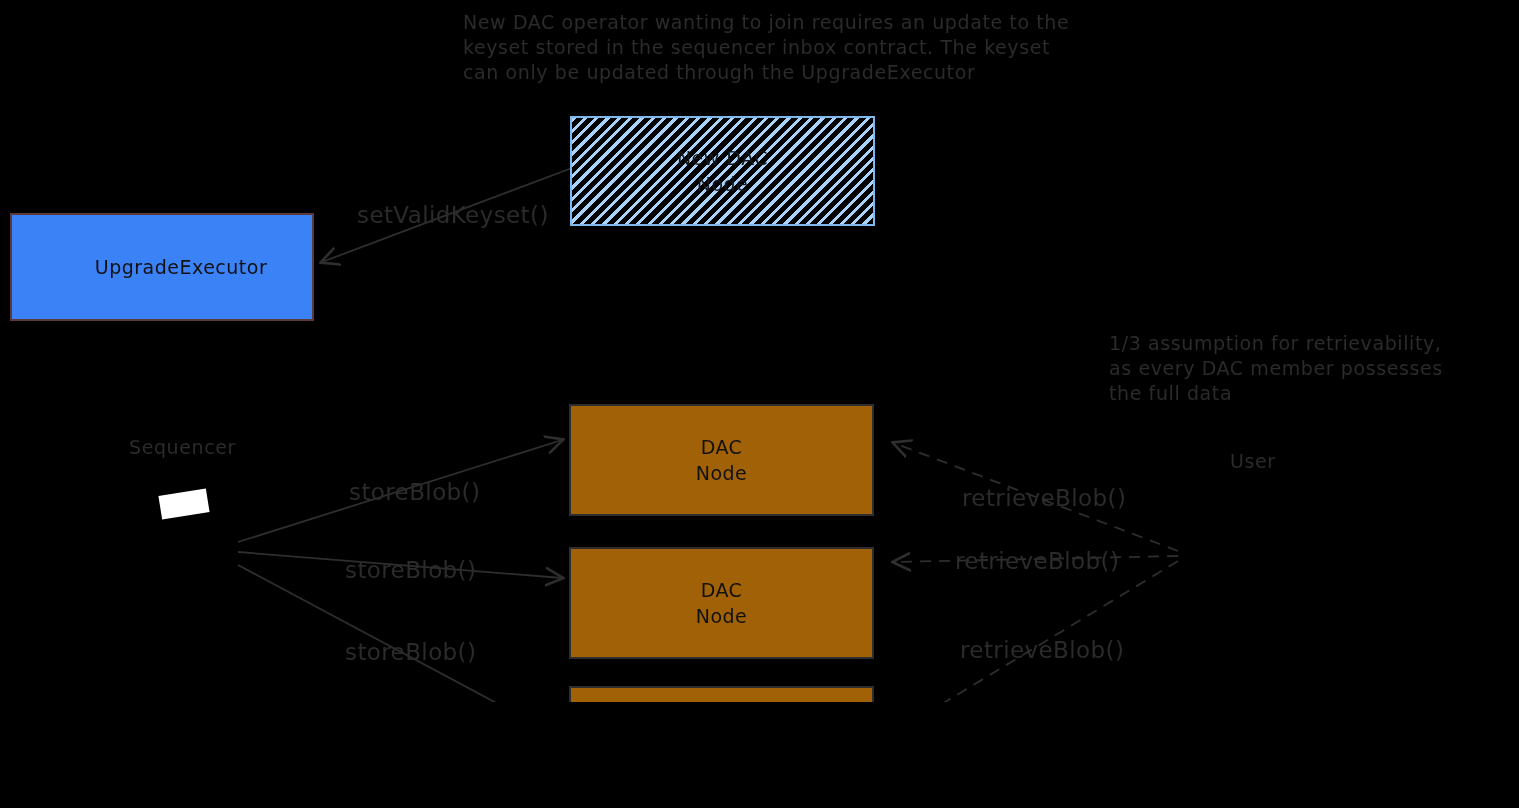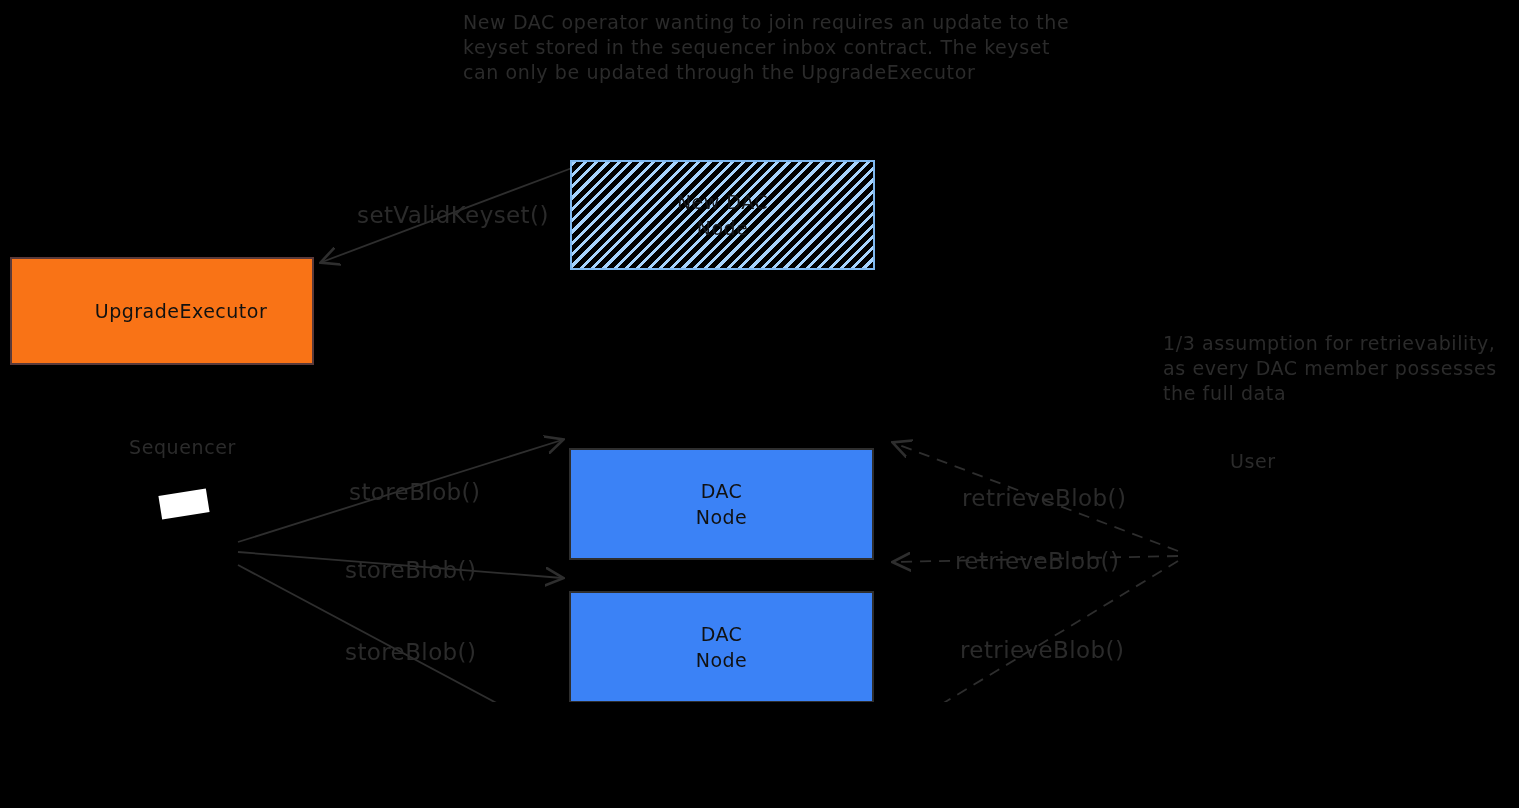--- a/index.html
+++ b/index.html
@@ -54,28 +54,27 @@
     display: flex;
     align-items: center;
     justify-content: center;
     text-align: center;
     color: #111111;
     font-size: 19px;
     line-height: 26px;
     letter-spacing: 0.5px;
     white-space: pre-line;
     font-family: "DejaVu Sans", sans-serif;
-    margin-top: 44px;
   }
   .box-dac {
-    background: #3b82f6;
+    background: #a16207;
     border: 2px solid #2e2e2e;
   }
   .box-pink {
-    background: #f97316;
+    background: #3b82f6;
     border: 2px solid #5a3a3a;
     padding-left: 38px;
   }
   .box-hatch {
     border: 2px solid #7fb8ef;
     background-color: #050505;
     background-image: repeating-linear-gradient(
       135deg,
       #a7d3fc 0px, #a7d3fc 3px,
       #000000 3px, #000000 8px
@@ -115,21 +114,21 @@
 
     <line x1="1178" y1="556" x2="894" y2="562" stroke="#2e2e2e" stroke-width="1.8" stroke-dasharray="11 8" marker-end="url(#arrow-dash)"></line>
 
     <line x1="1178" y1="561" x2="894" y2="733" stroke="#2e2e2e" stroke-width="1.8" stroke-dasharray="11 8" marker-end="url(#arrow-dash)"></line>
   </svg>
 
   <div class="note" style="left:463px; top:10px;">New DAC operator wanting to join requires an update to the
 keyset stored in the sequencer inbox contract. The keyset
 can only be updated through the UpgradeExecutor</div>
 
-  <div class="note" style="left:1163px; top:331px;">1/3 assumption for retrievability,
+  <div class="note" style="left:1109px; top:331px;">1/3 assumption for retrievability,
 as every DAC member possesses
 the full data</div>
 
 
   <div class="box box-hatch" style="left:570px; top:116px; width:305px; height:110px;">
     <span>New DAC
 Node</span>
   </div>
 
   <div class="box box-pink" style="left:10px; top:213px; width:304px; height:108px;">

